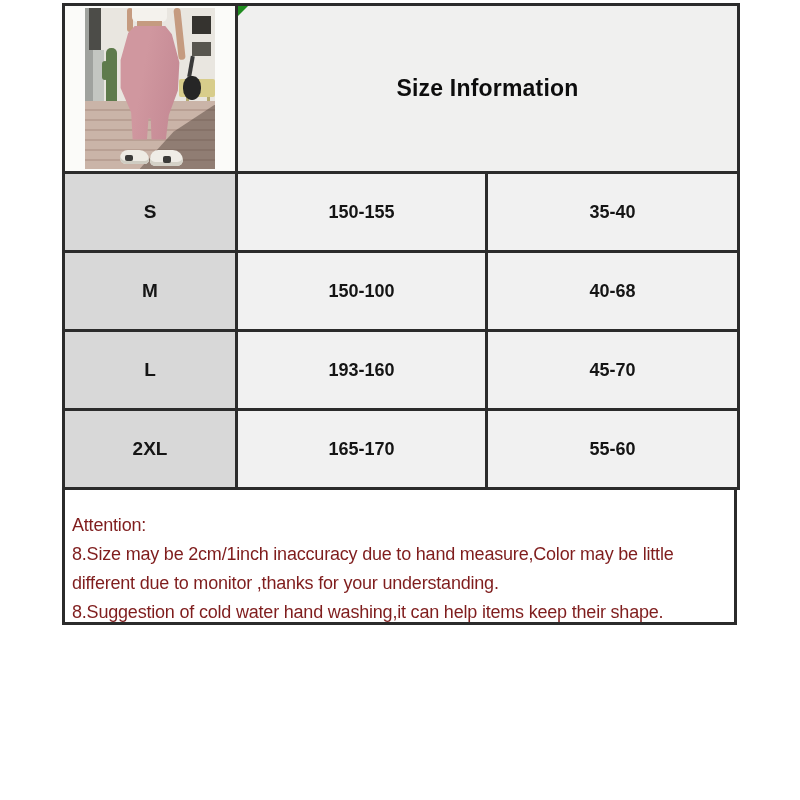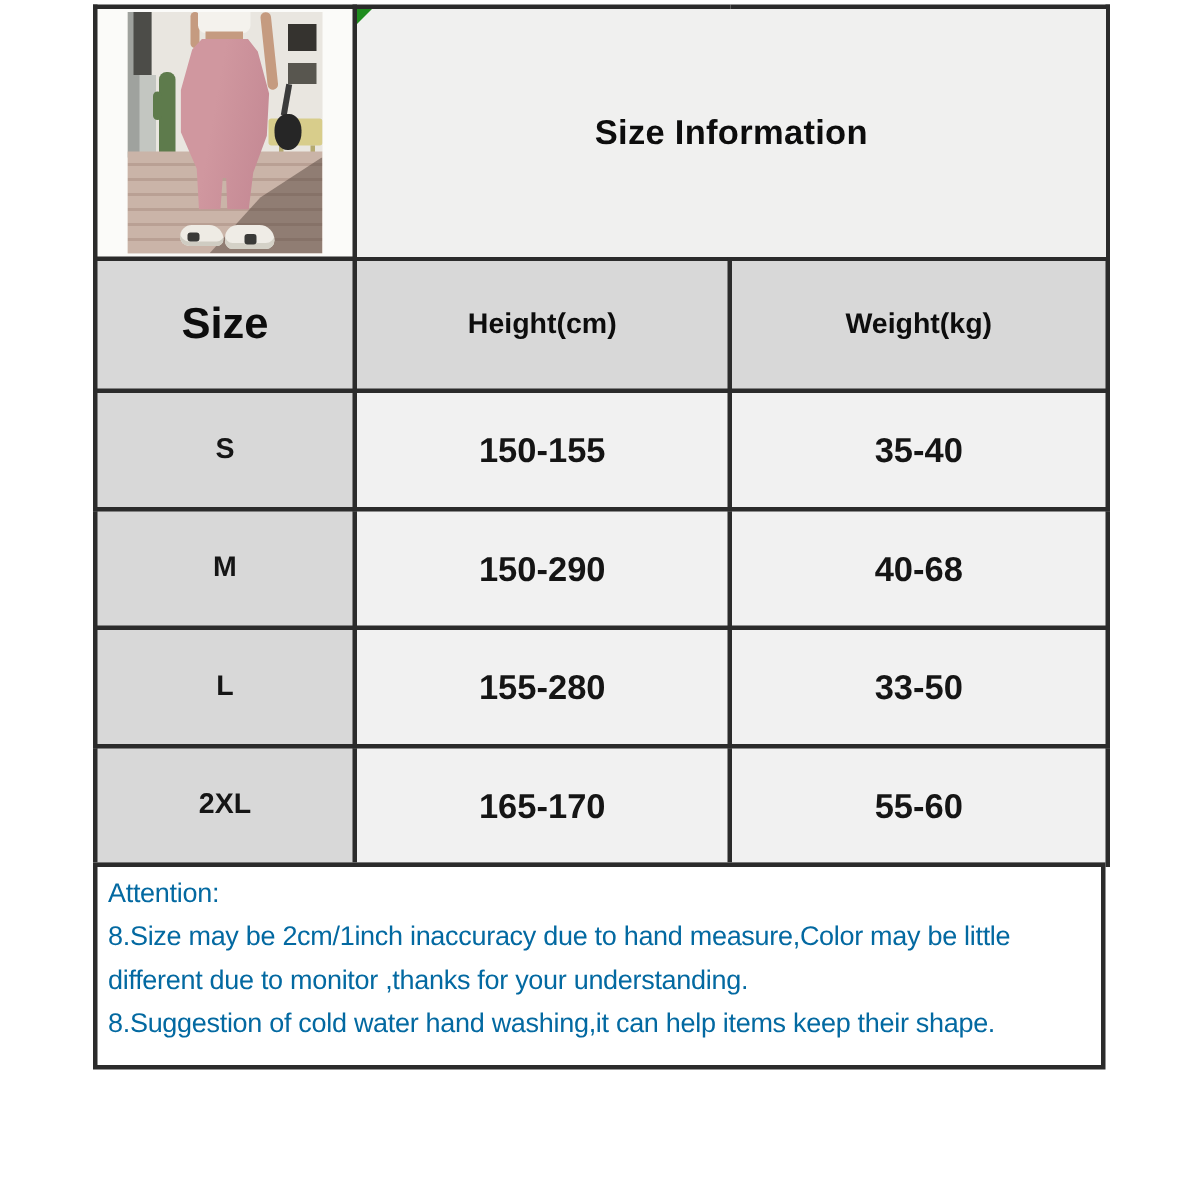--- a/index.html
+++ b/index.html
@@ -22,27 +22,27 @@
   .title-text   { font-size:23px; font-weight:bold; letter-spacing:0.2px; color:#0d0d0d; }
   .corner-marker{ position:absolute; left:0; top:0; width:0; height:0;
                   border-top:10px solid #1f8c1f; border-right:10px solid transparent; }
 
   
   tr.head-row td { height:88px; background:#d8d8d8; font-weight:bold; }
   .size-head   { font-size:29px; color:#0d0d0d; }
   .col-head    { font-size:19px; color:#0d0d0d; }
 
   
-  tr.data-row td { height:79px; background:#f1f1f1; font-weight:bold; font-size:23px; }
+  tr.data-row td { height:79px; background:#f1f1f1; font-weight:bold; font-size:18px; }
   tr.data-row td.size-col { background:#d8d8d8; font-size:19px; }
 
   
   .attention { width:675px; margin-top:-3px; border:3px solid #2b2b2b; background:#ffffff;
-               height:138px; padding:3px 6px 3px 7px; font-size:18px; line-height:29px;
-               letter-spacing:-0.2px; color:#0369a1; }
+               height:138px; padding:21px 6px 3px 7px; font-size:18px; line-height:29px;
+               letter-spacing:-0.2px; color:#7f1d1d; }
 
   
   .photo { position:relative; width:130px; height:161px; margin:0 auto; overflow:hidden;
            background:#e9e6e0; }
   .photo div { position:absolute; }
   .ph-doorway { left:0; top:0; width:12%; height:60%; background:#9fa29e; }
   .ph-door-dark { left:3%; top:0; width:9%; height:26%; background:#4c4c48; }
   .ph-glass { left:6%; top:26%; width:9%; height:34%; background:#c3c6c1; }
   .ph-cactus { left:16%; top:25%; width:9%; height:35%; background:#5e7b4c; border-radius:5px 5px 2px 2px; }
   .ph-cactus-arm { left:13%; top:33%; width:5%; height:12%; background:#5e7b4c; border-radius:4px; }
@@ -114,40 +114,35 @@
             <div class="ph-shoe-mark1"></div>
             <div class="ph-shoe-mark2"></div>
           </div>
         </td>
         <td class="title-cell" colspan="2">
           <span class="corner-marker"></span>
           <span class="title-text">Size Information</span>
         </td>
       </tr>
 
-      <tr class="head-row">
-        <td class="size-head">Size</td>
-        <td class="col-head">Height(cm)</td>
-        <td class="col-head">Weight(kg)</td>
-      </tr>
 
       <tr class="data-row">
         <td class="size-col">S</td>
         <td>150-155</td>
         <td>35-40</td>
       </tr>
       <tr class="data-row">
         <td class="size-col">M</td>
-        <td>150-290</td>
+        <td>150-100</td>
         <td>40-68</td>
       </tr>
       <tr class="data-row">
         <td class="size-col">L</td>
-        <td>155-280</td>
-        <td>33-50</td>
+        <td>193-160</td>
+        <td>45-70</td>
       </tr>
       <tr class="data-row">
         <td class="size-col">2XL</td>
         <td>165-170</td>
         <td>55-60</td>
       </tr>
     </tbody>
       </table>
 
     <div class="attention">

